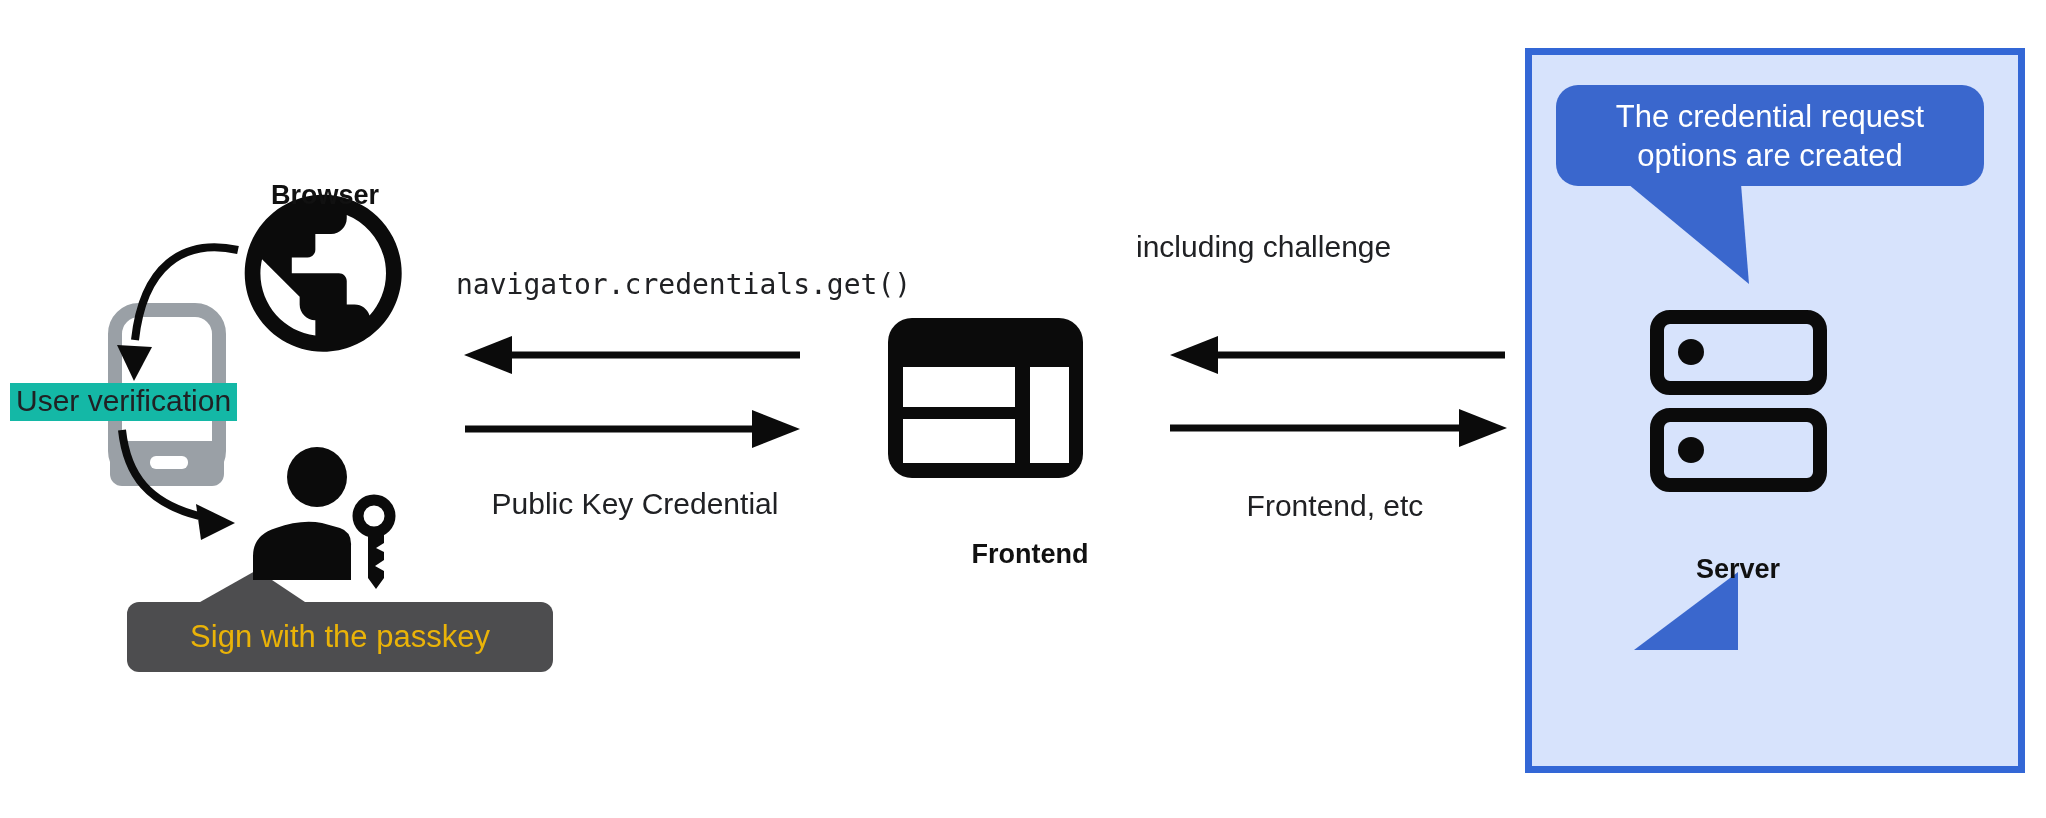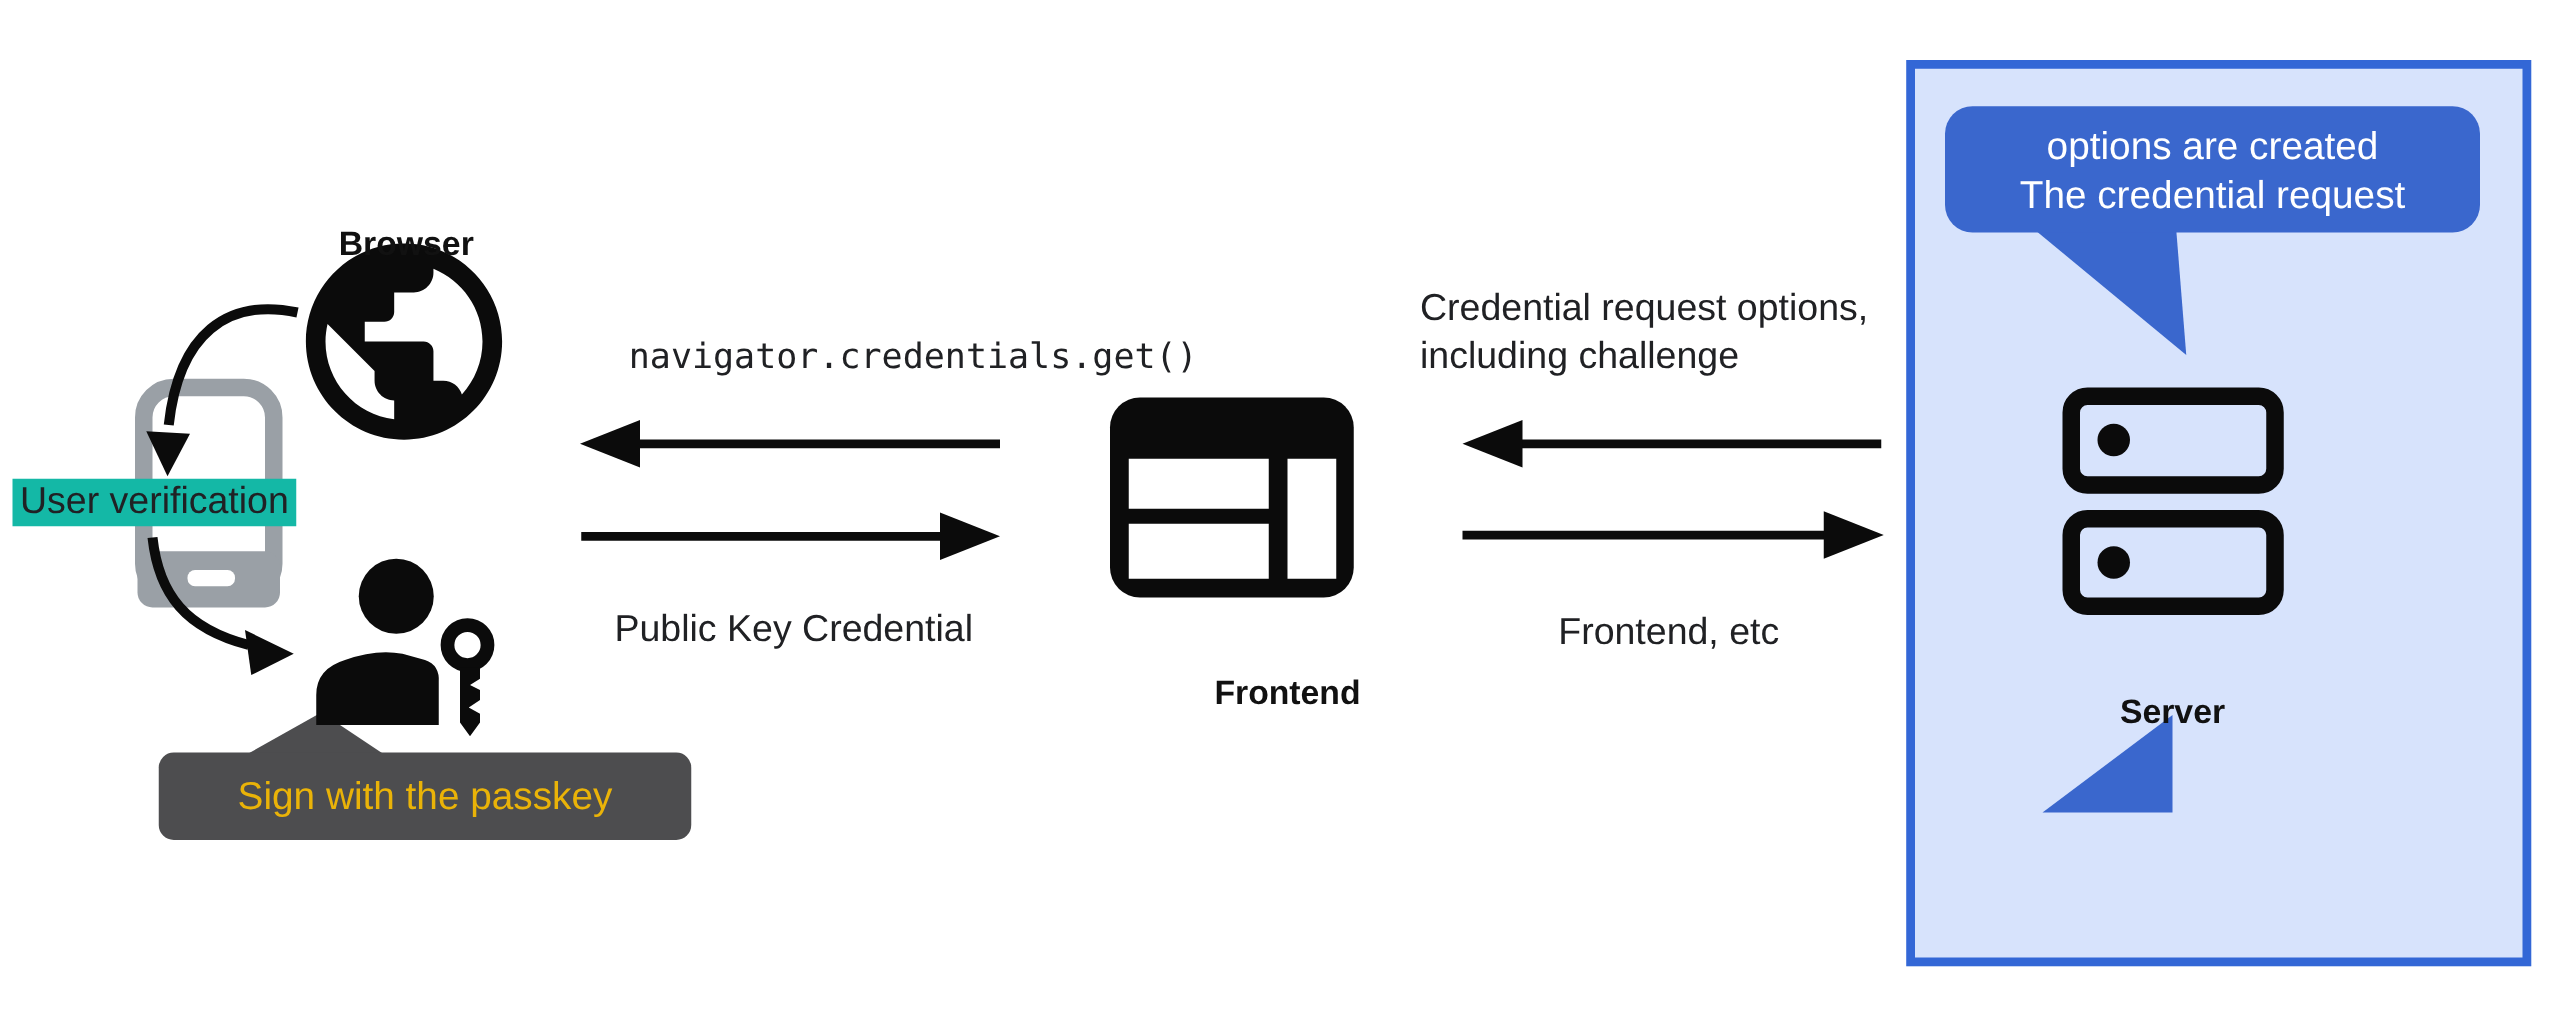--- a/index.html
+++ b/index.html
@@ -53,21 +53,21 @@
     left:10px;top:383px;
     background:#14b8a6;
     padding:1px 6px 3px 6px;
     font-size:30px;
     white-space:nowrap;
   }
 
   #browser-label{left:240px;top:138px;width:170px;}
   #frontend-label{left:940px;top:497px;width:180px;}
   #server-label{left:1650px;top:512px;width:176px;}
-  #code-label{left:456px;top:268px;white-space:nowrap;margin-left:47px;}
+  #code-label{left:456px;top:268px;white-space:nowrap;}
   #public-key-label{left:455px;top:485px;width:360px;}
   #cred-request-label{left:1136px;top:228px;white-space:nowrap;}
   #signature-label{left:1170px;top:487px;width:330px;}
   .overlay{pointer-events:none;}
 </style>
 </head>
 <body>
 
 <div id="canvas">
 
@@ -149,31 +149,30 @@
 
   <div id="user-verification" class="abs">User verification</div>
 
   <div id="code-label" class="abs code">navigator.credentials.get()</div>
 
   <div id="public-key-label" class="abs label center">Public Key Credential</div>
 
   <div id="frontend-label" class="abs label-bold">Frontend</div>
 
   <div id="cred-request-label" class="abs label">
-    <div>Credential request options,</div>
     <div>including challenge</div>
   </div>
 
   <div id="signature-label" class="abs label center">Frontend, etc</div>
 
   <div id="passkey-callout" class="abs">
     <span>Sign with the passkey</span>
   </div>
 
   <div id="bubble-top" class="abs bubble">
+    <div>The credential request</div>
     <div>options are created</div>
-    <div>The credential request</div>
   </div>
 
 
   <div id="server-label" class="abs label-bold">Server</div>
 
 </div>
 
 </body></html>

